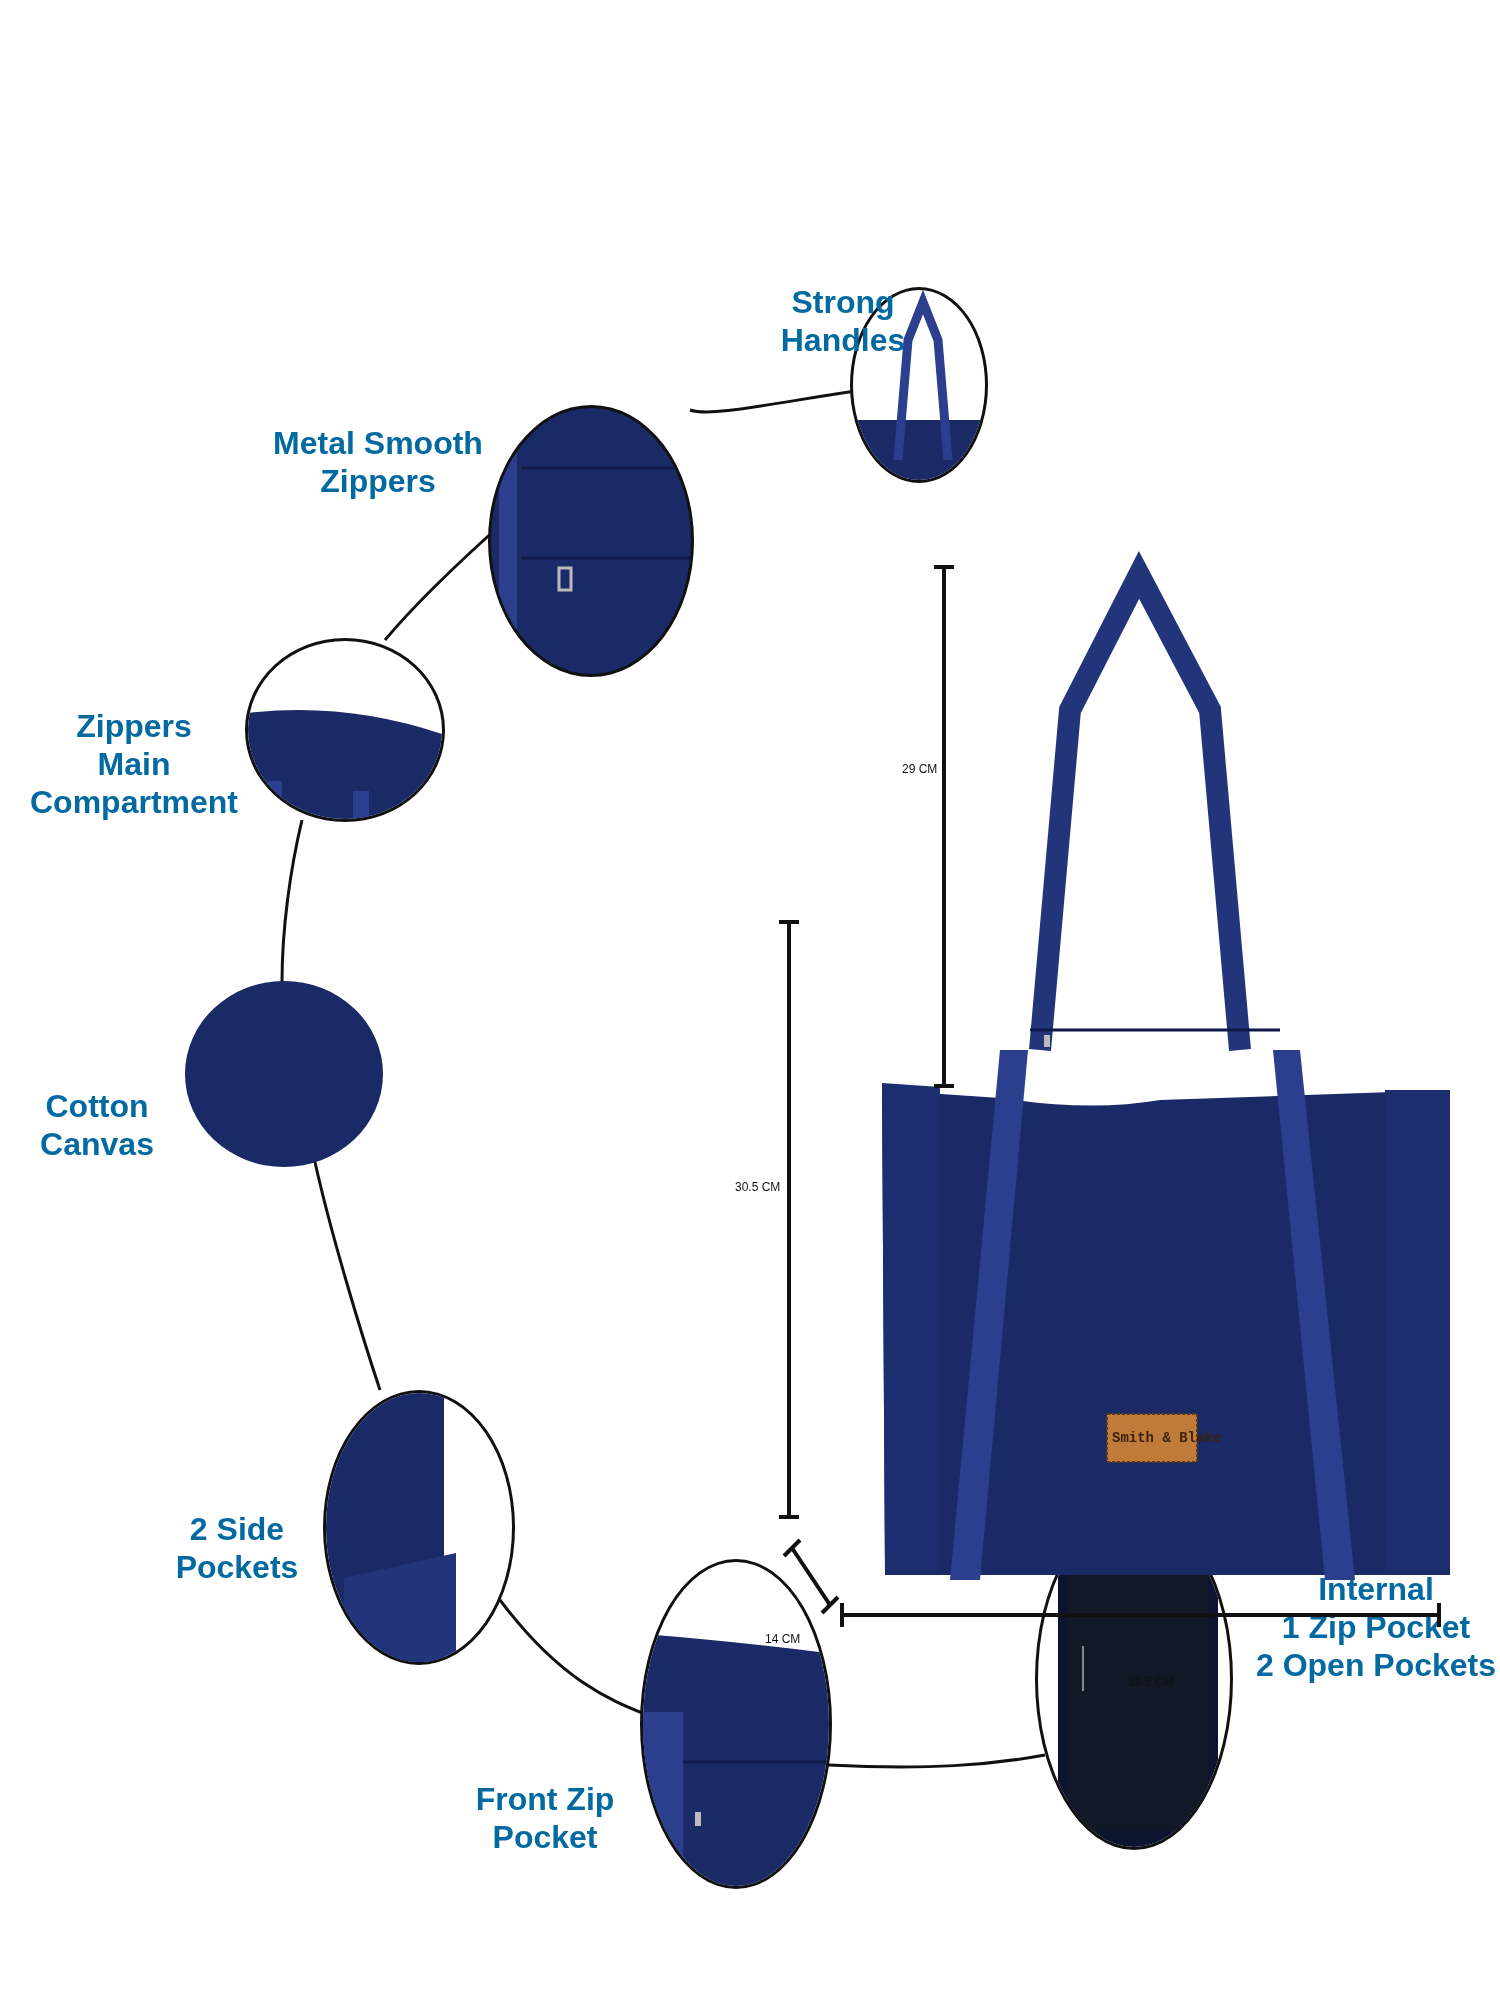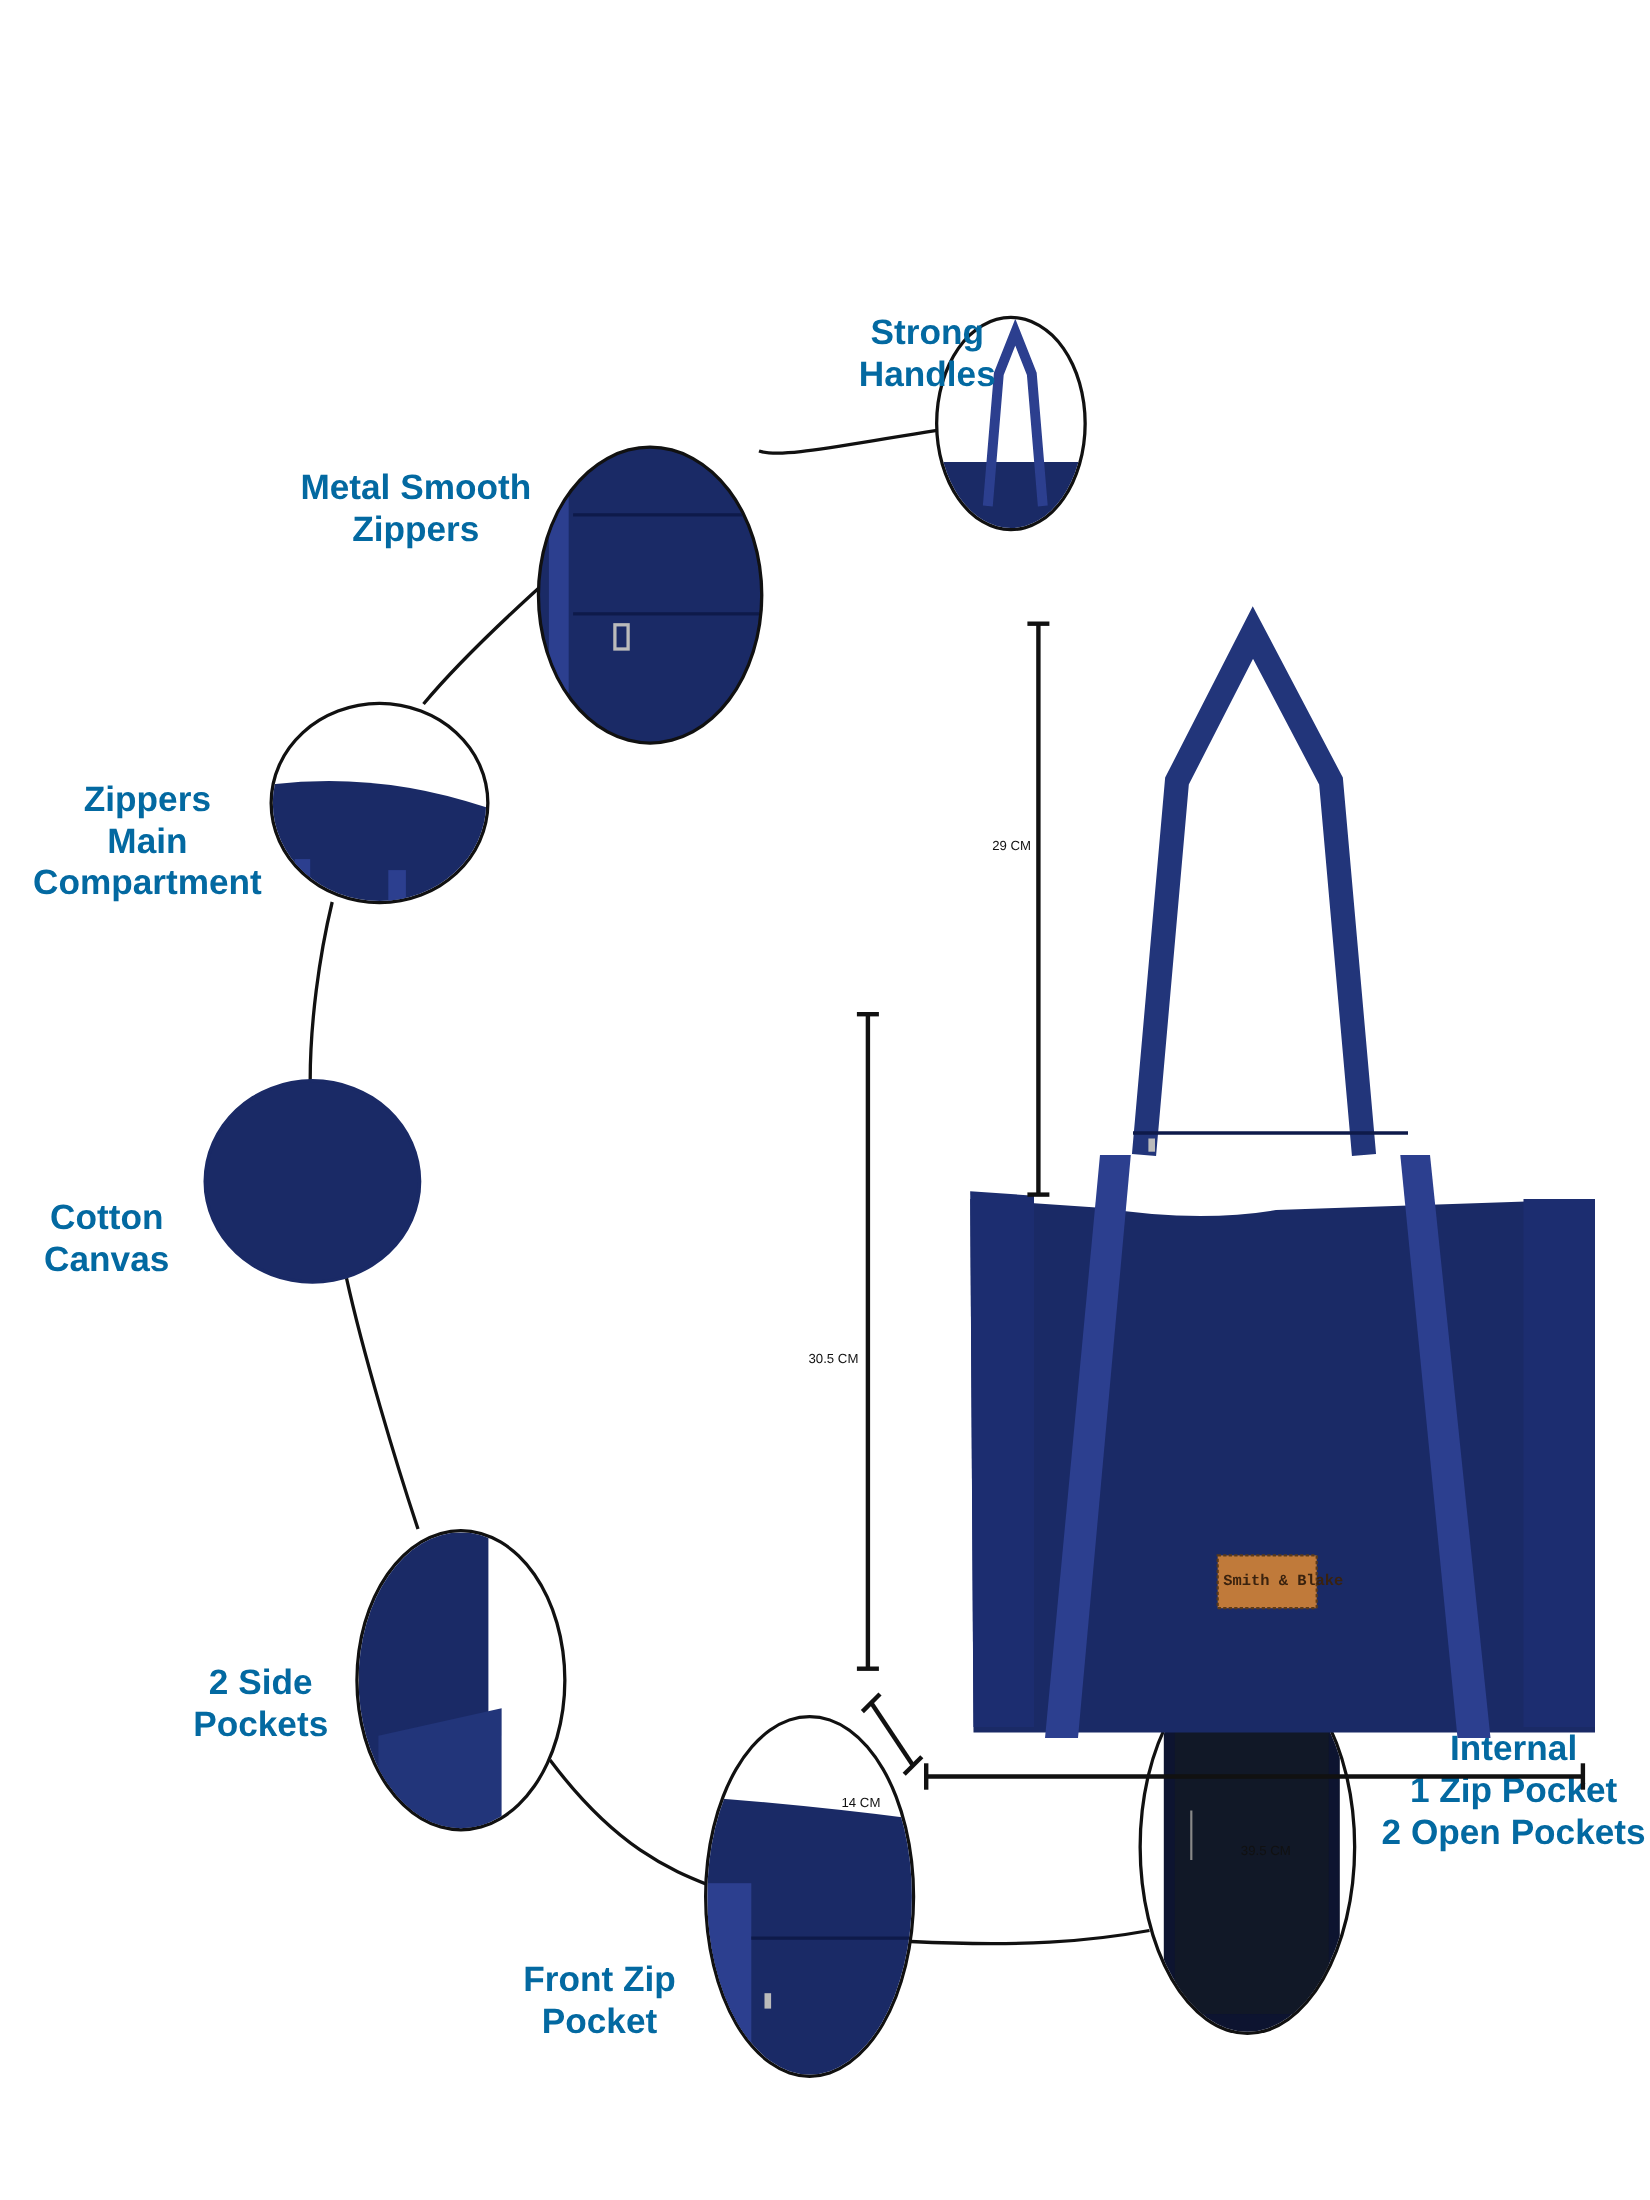--- a/index.html
+++ b/index.html
@@ -125,15 +125,15 @@
   <line x1="792" y1="1548" x2="830" y2="1605" stroke="#111" stroke-width="4"></line>
   <line x1="784" y1="1556" x2="800" y2="1540" stroke="#111" stroke-width="4"></line>
   <line x1="822" y1="1613" x2="838" y2="1597" stroke="#111" stroke-width="4"></line>
   <line x1="842" y1="1615" x2="1439" y2="1615" stroke="#111" stroke-width="4"></line>
   <line x1="842" y1="1603" x2="842" y2="1627" stroke="#111" stroke-width="4"></line>
   <line x1="1439" y1="1603" x2="1439" y2="1627" stroke="#111" stroke-width="4"></line>
 </svg>
 
 <div class="dim" style="left:1112px;top:1430px;font-size:14px;color:#3a220e;font-family:Liberation Mono, monospace;font-weight:bold;">Smith &amp; Blake</div>
 <div class="dim" style="left:902px;top:762px;">29 CM</div>
-<div class="dim" style="left:735px;top:1228px;">30.5 CM</div>
+<div class="dim" style="left:735px;top:1180px;">30.5 CM</div>
 <div class="dim" style="left:765px;top:1632px;">14 CM</div>
 <div class="dim" style="left:1128px;top:1675px;">39.5 CM</div>
 
 </body></html>

